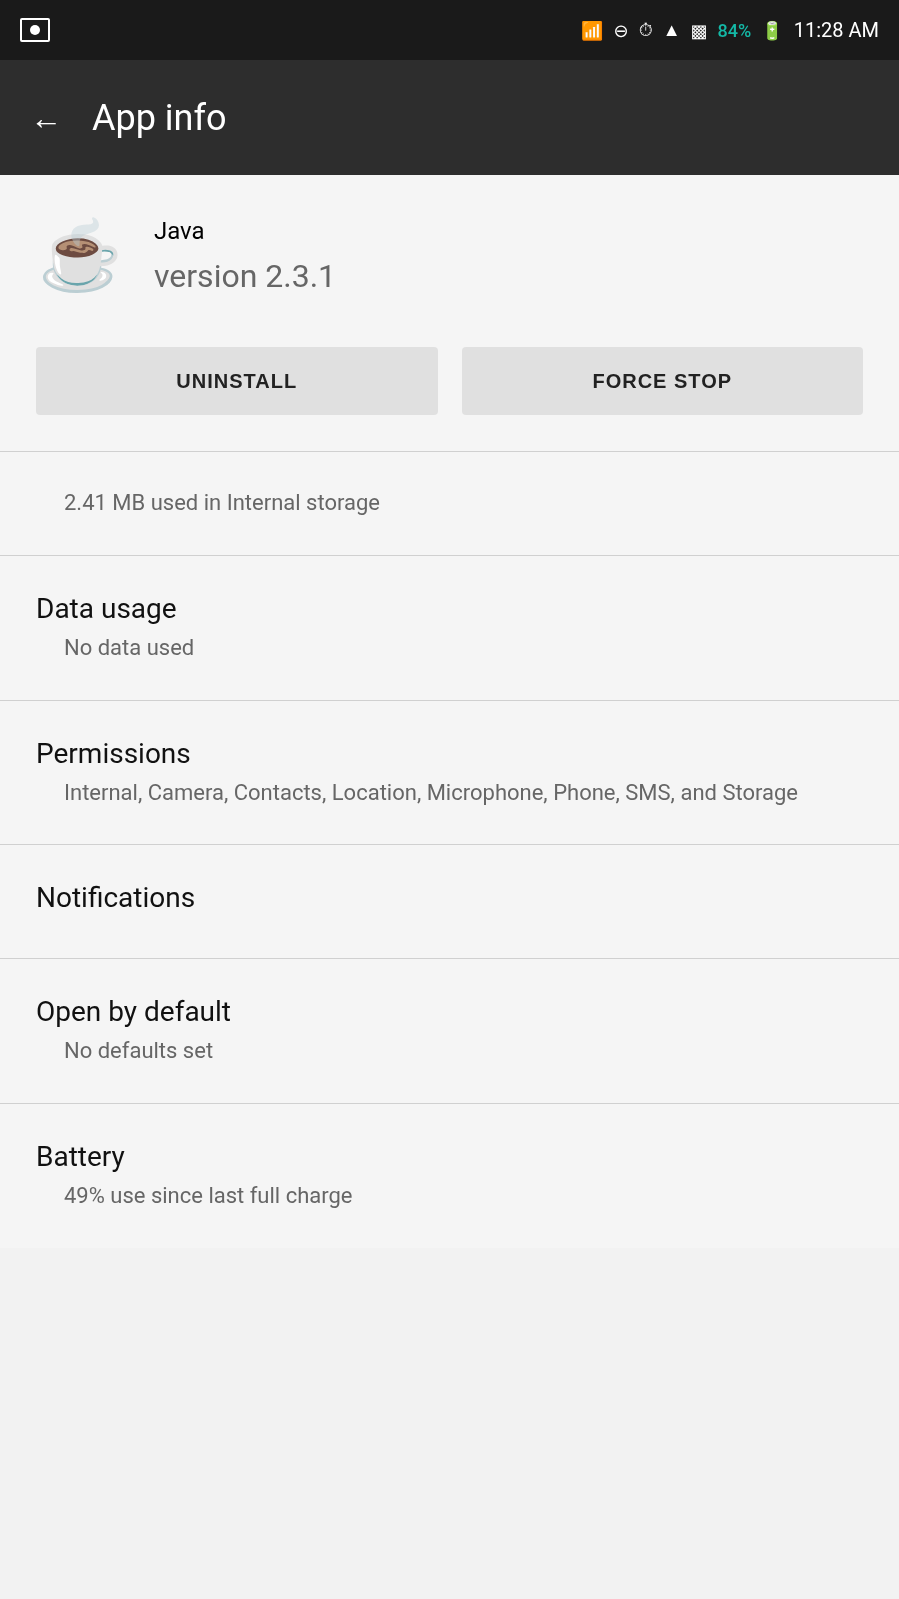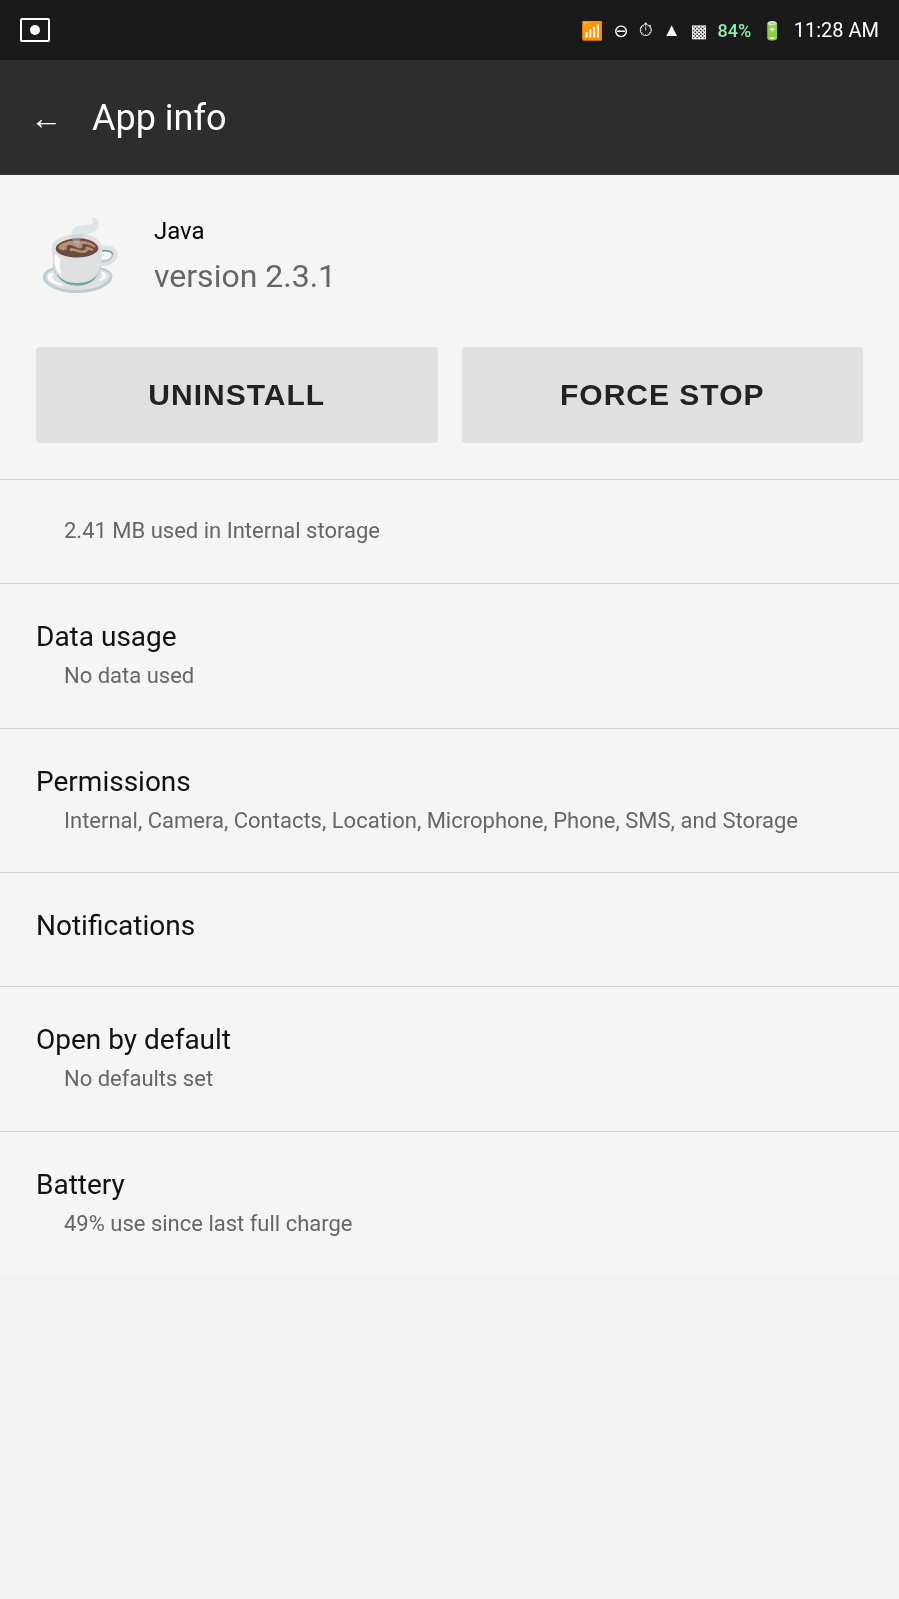--- a/index.html
+++ b/index.html
@@ -39,21 +39,21 @@
       color: white;
       font-size: 18px;
     }
 
     .status-bar-icon {
       color: white;
       font-size: 18px;
     }
 
     .battery-text {
-      color: #86efac;
+      color: #14b8a6;
       font-size: 18px;
       font-weight: 500;
     }
 
     .time-text {
       color: white;
       font-size: 20px;
       font-weight: 400;
     }
 
@@ -139,25 +139,25 @@
     
     .buttons-section {
       background-color: #f5f5f5;
       padding: 10px 36px 36px 36px;
       display: flex;
       gap: 24px;
     }
 
     .action-btn {
       flex: 1;
-      height: 96px;
+      height: 68px;
       background-color: #e0e0e0;
       border: none;
       border-radius: 4px;
-      font-size: 30px;
+      font-size: 20px;
       font-weight: 700;
       color: #222;
       cursor: pointer;
       letter-spacing: 1px;
       text-transform: uppercase;
     }
 
     
     .divider {
       width: 100%;

